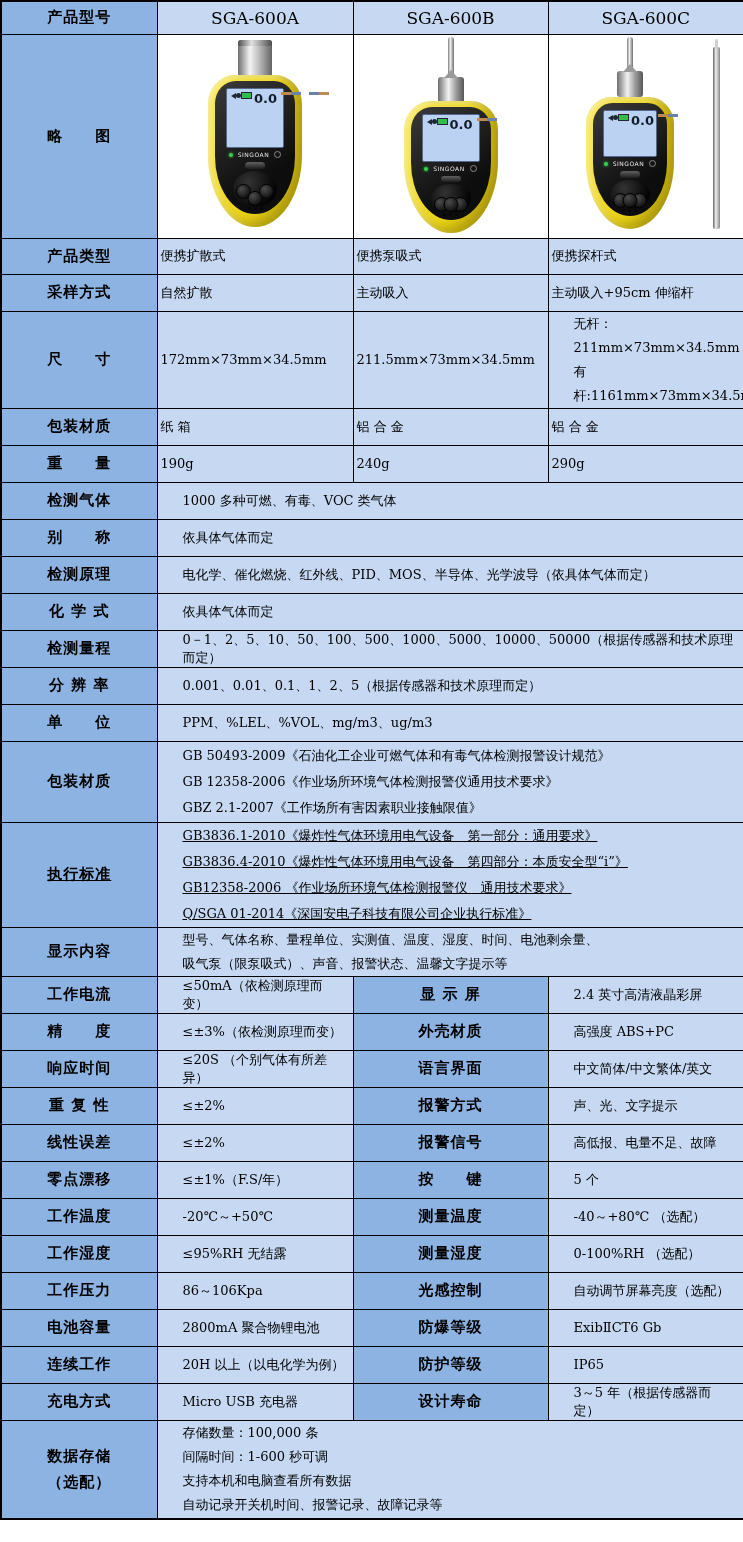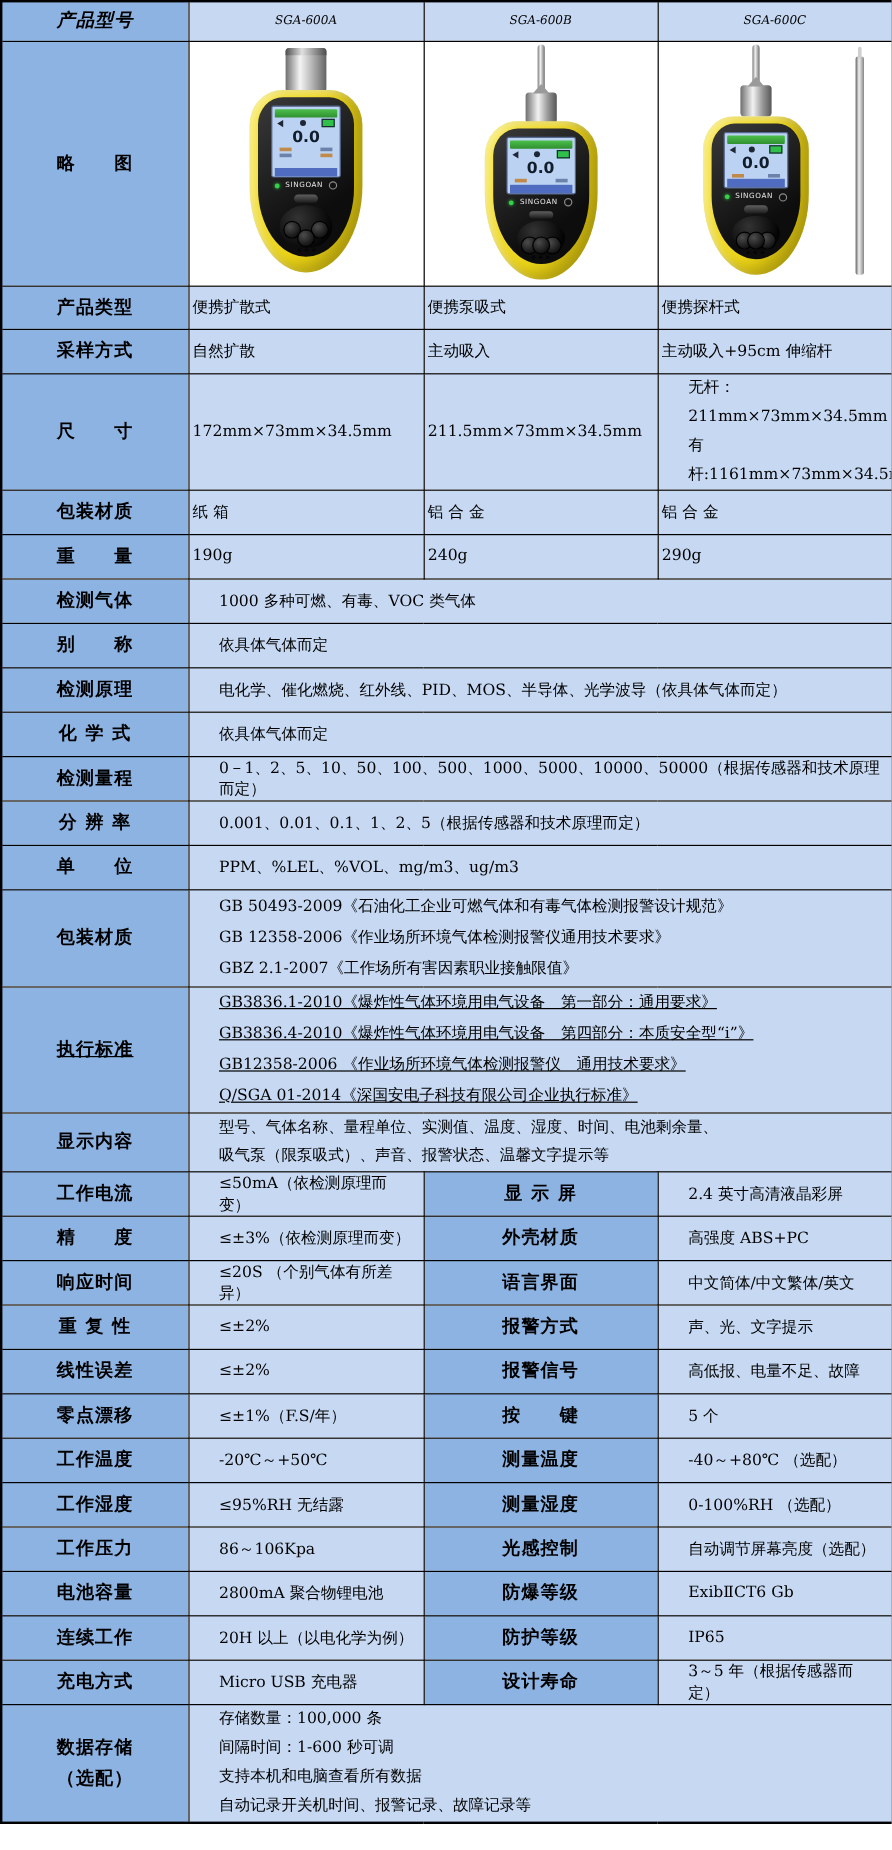--- a/index.html
+++ b/index.html
@@ -7,46 +7,46 @@
   table{width:743px;border-collapse:collapse;table-layout:fixed;border:2px solid #000;}
   td{border:1px solid #000;padding:0 6px;vertical-align:middle;overflow:hidden;box-sizing:border-box;}
   td.lab{background:#8DB3E2;font-weight:bold;text-align:center;font-size:15px;letter-spacing:1px;padding:0 2px;}
   td.val{background:#C6D8F2;font-size:13px;}
   td.val.center{padding:0 3px;}
   td.val.left{text-align:left;padding-left:25px;}
   td.imgcell{background:#fff;padding:0;}
   .pre{white-space:pre-line;}
   .lh24{line-height:24px;}
   .lh26{line-height:26px;}
-  tr.h33 td{height:33px;font-style:italic;}
+  tr.h33 td{height:33px;}
   tr.h204 td{height:204px;}
   tr.h36 td{height:36px;}
   tr.h37 td{height:37px;}
   tr.h51 td{height:51px;}
   tr.h81 td{height:81px;}
   tr.h102 td{height:102px;text-decoration:underline;}
   tr.h48 td{height:48px;}
   tr.h99 td{height:99px;}
-  td.model{background:#C6D8F2;text-align:center;font-size:10px;}
+  td.model{background:#C6D8F2;text-align:center;font-size:17px;}
 
   
   .dev{position:relative;width:176px;height:198px;margin:0 auto;}
   .dev .dbody{position:absolute;left:50%;transform:translateX(-50%);width:94px;
     background:linear-gradient(105deg,#f8e644,#ecd416 55%,#d2ba0c);
     border-radius:30px 30px 52px 52px/32px 32px 80px 80px;
     box-shadow:inset -8px -5px 12px rgba(0,0,0,.22), inset 4px 3px 6px rgba(255,255,255,.45);}
   .v-a .dbody{top:38px;height:152px;}
   .v-b .dbody{top:64px;height:132px;}
   .v-c .dbody{top:60px;height:132px;left:41%;width:88px;}
   .panel{position:absolute;left:7px;right:7px;top:6px;bottom:13px;
     background:linear-gradient(145deg,#3a3a3a,#0d0d0d 70%);
     border-radius:24px 24px 46px 46px/26px 26px 66px 66px;
     display:flex;flex-direction:column;align-items:center;}
   .screen{width:58px;height:70px;margin-top:7px;background:#BCD2F2;border:1px solid #55688f;
-    border-radius:2px;box-sizing:border-box;padding:2px 2px 0;display:flex;flex-direction:column;}
+    border-radius:2px;box-sizing:border-box;padding:2px 2px 0;display:flex;flex-direction:row;}
   .v-b .screen{height:62px;}
   .v-c .screen{height:60px;width:54px;}
   .scr-title{height:7px;background:linear-gradient(#4cc04c,#2f8f2f);border-radius:1px;flex:none;}
   .scr-icons{display:flex;justify-content:space-between;align-items:center;height:9px;padding:0 2px;flex:none;}
   .ic-sp{width:0;height:0;border-top:3px solid transparent;border-bottom:3px solid transparent;border-right:5px solid #1d2736;}
   .ic-fan{width:5px;height:5px;background:#1d2736;border-radius:50%;}
   .ic-bat{width:9px;height:5px;background:#2FBF4A;border:1px solid #1d2736;}
   .scr-read{text-align:center;font-weight:bold;color:#121d2b;font-size:13px;line-height:15px;
     font-family:"DejaVu Sans","Liberation Sans",sans-serif;flex:none;}
   .scr-line{display:flex;justify-content:space-between;padding:1px 4px;flex:none;}

